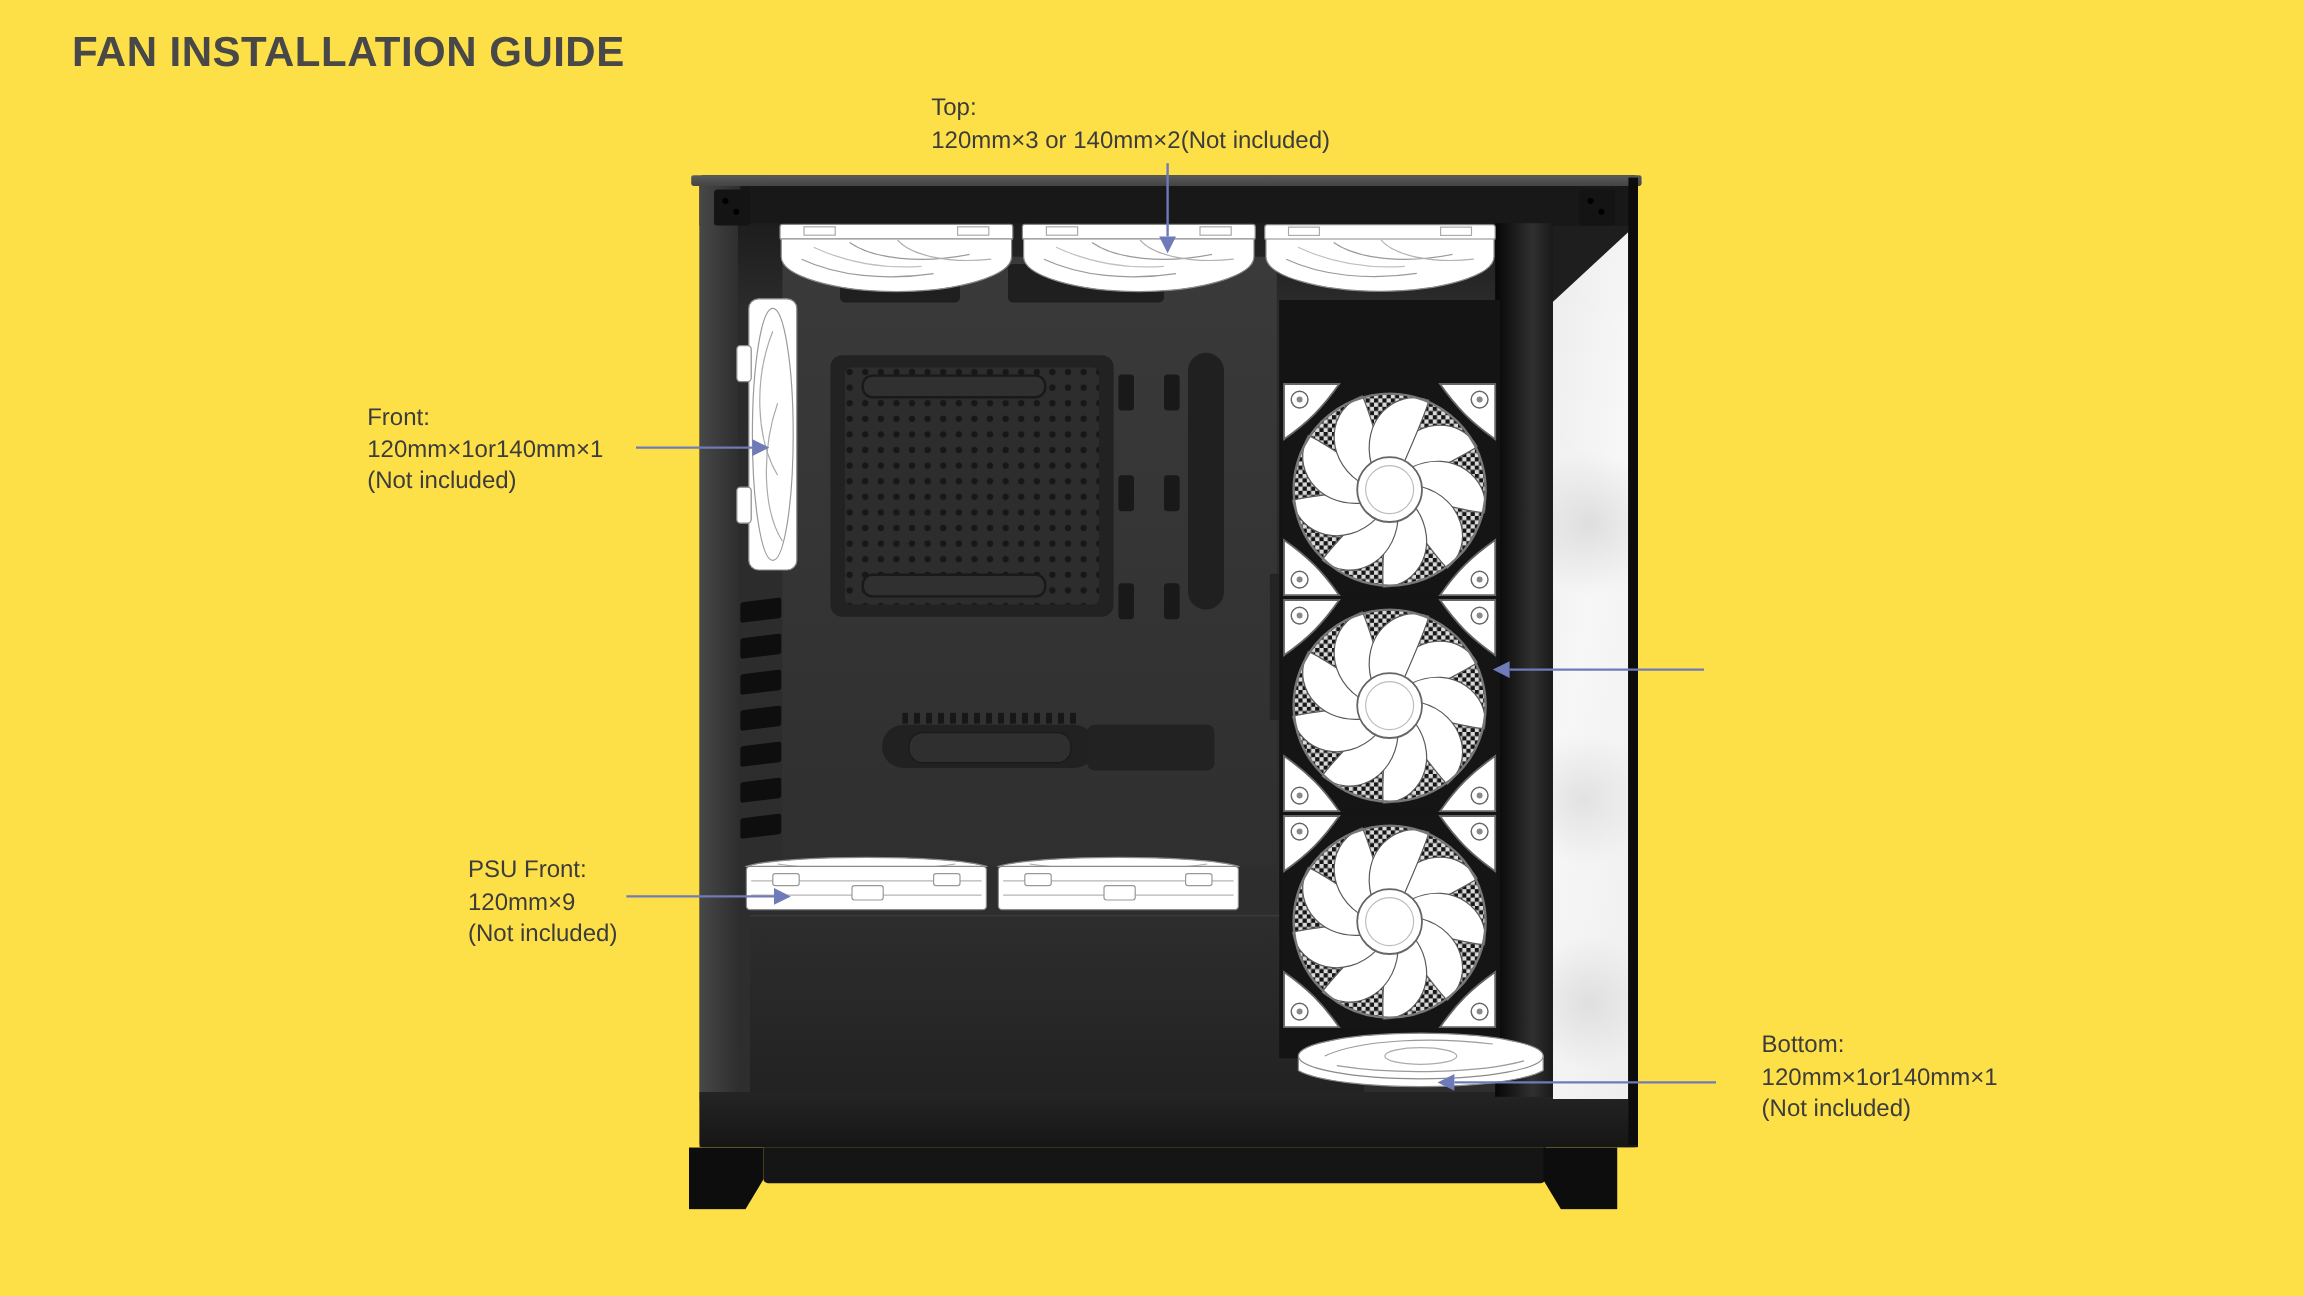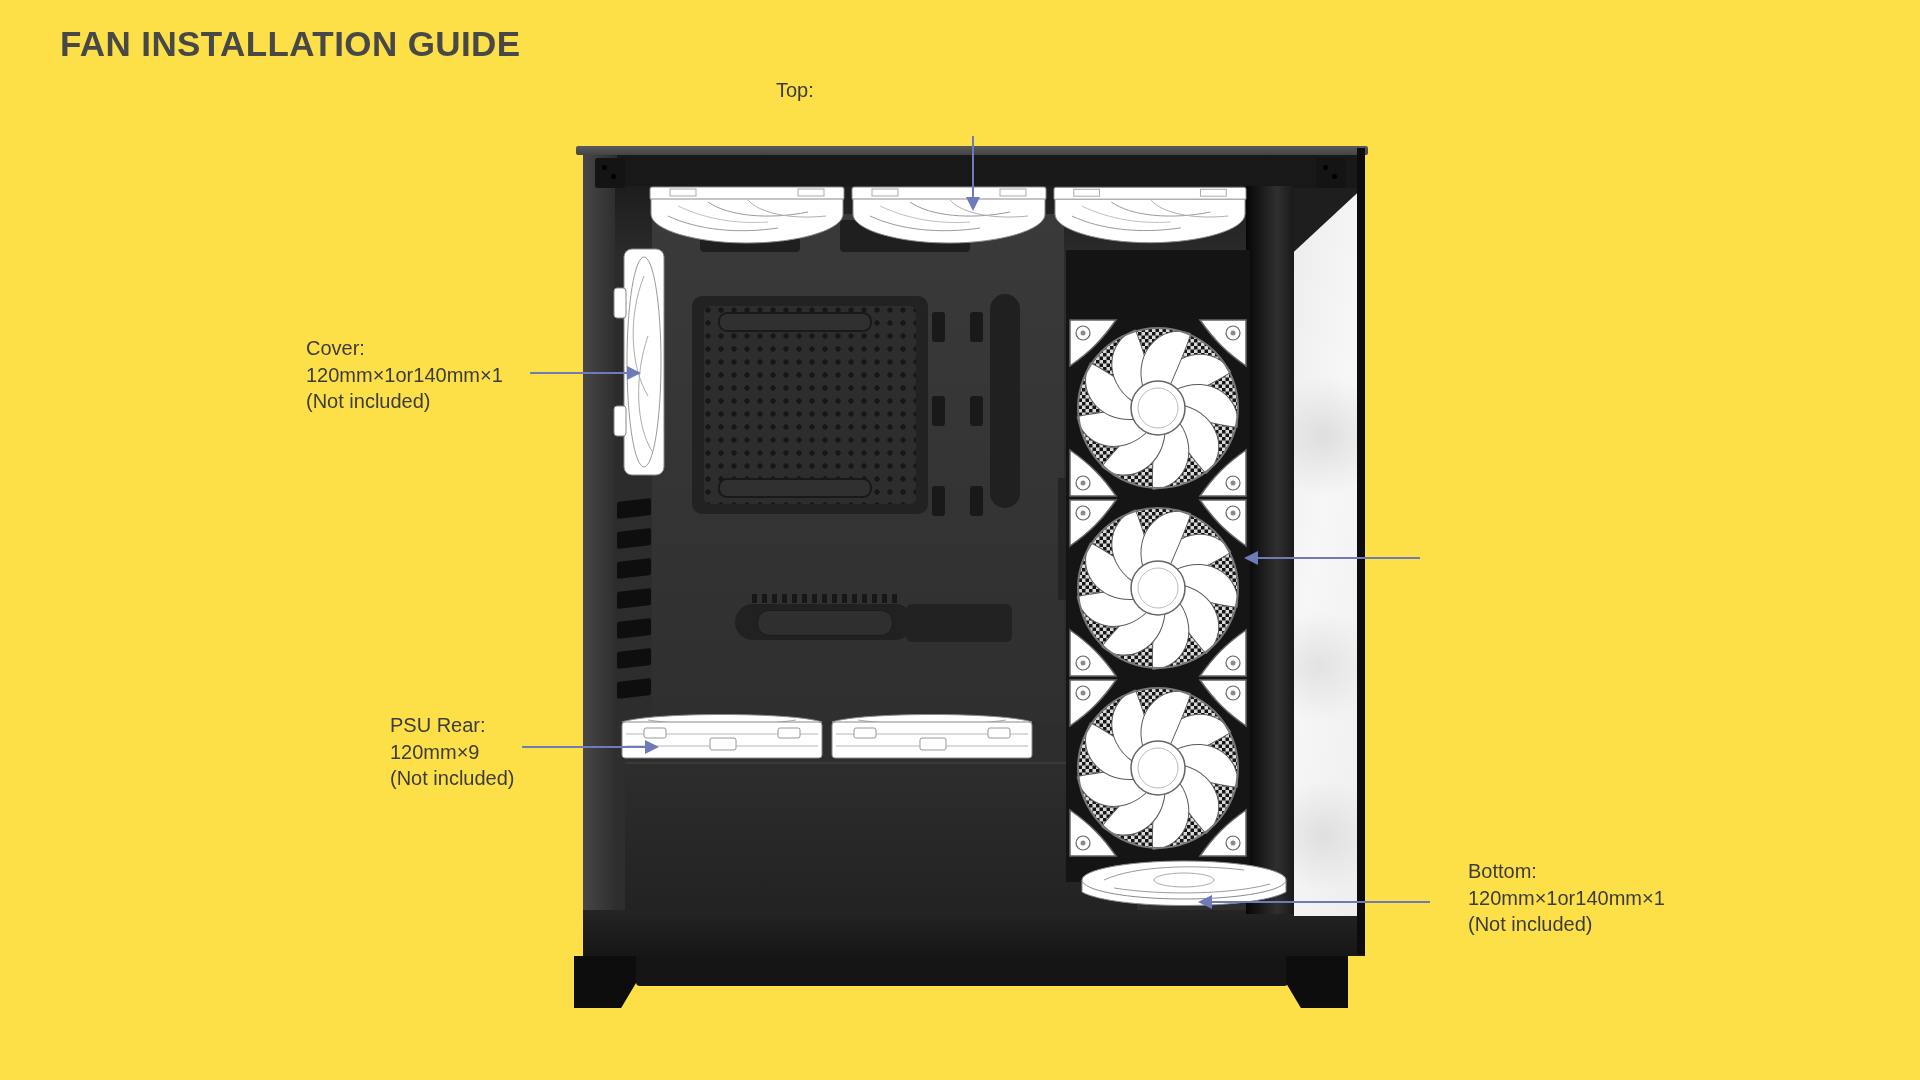--- a/index.html
+++ b/index.html
@@ -230,31 +230,32 @@
       </g>
       <g>
         <line x1="1430" y1="902" x2="1212" y2="902"></line>
         <polygon points="1212,895 1212,909 1198,902" stroke="none"></polygon>
       </g>
     </g>
   </svg>
 
   <div class="abs lbl" style="left:776px;top:77px;">
     <div>Top:</div>
+    <div>120mm×3 or 140mm×2(Not included)</div>
   </div>
 
   <div class="abs lbl" style="left:306px;top:335px;">
-    <div>Cover:</div>
+    <div>Front:</div>
     <div>120mm×1or140mm×1</div>
     <div>(Not included)</div>
   </div>
 
 
   <div class="abs lbl" style="left:390px;top:712px;">
-    <div>PSU Rear:</div>
+    <div>PSU Front:</div>
     <div>120mm×9</div>
     <div>(Not included)</div>
   </div>
 
   <div class="abs lbl" style="left:1448px;top:858px;margin-left:20px;">
     <div>Bottom:</div>
     <div>120mm×1or140mm×1</div>
     <div>(Not included)</div>
   </div>
 

